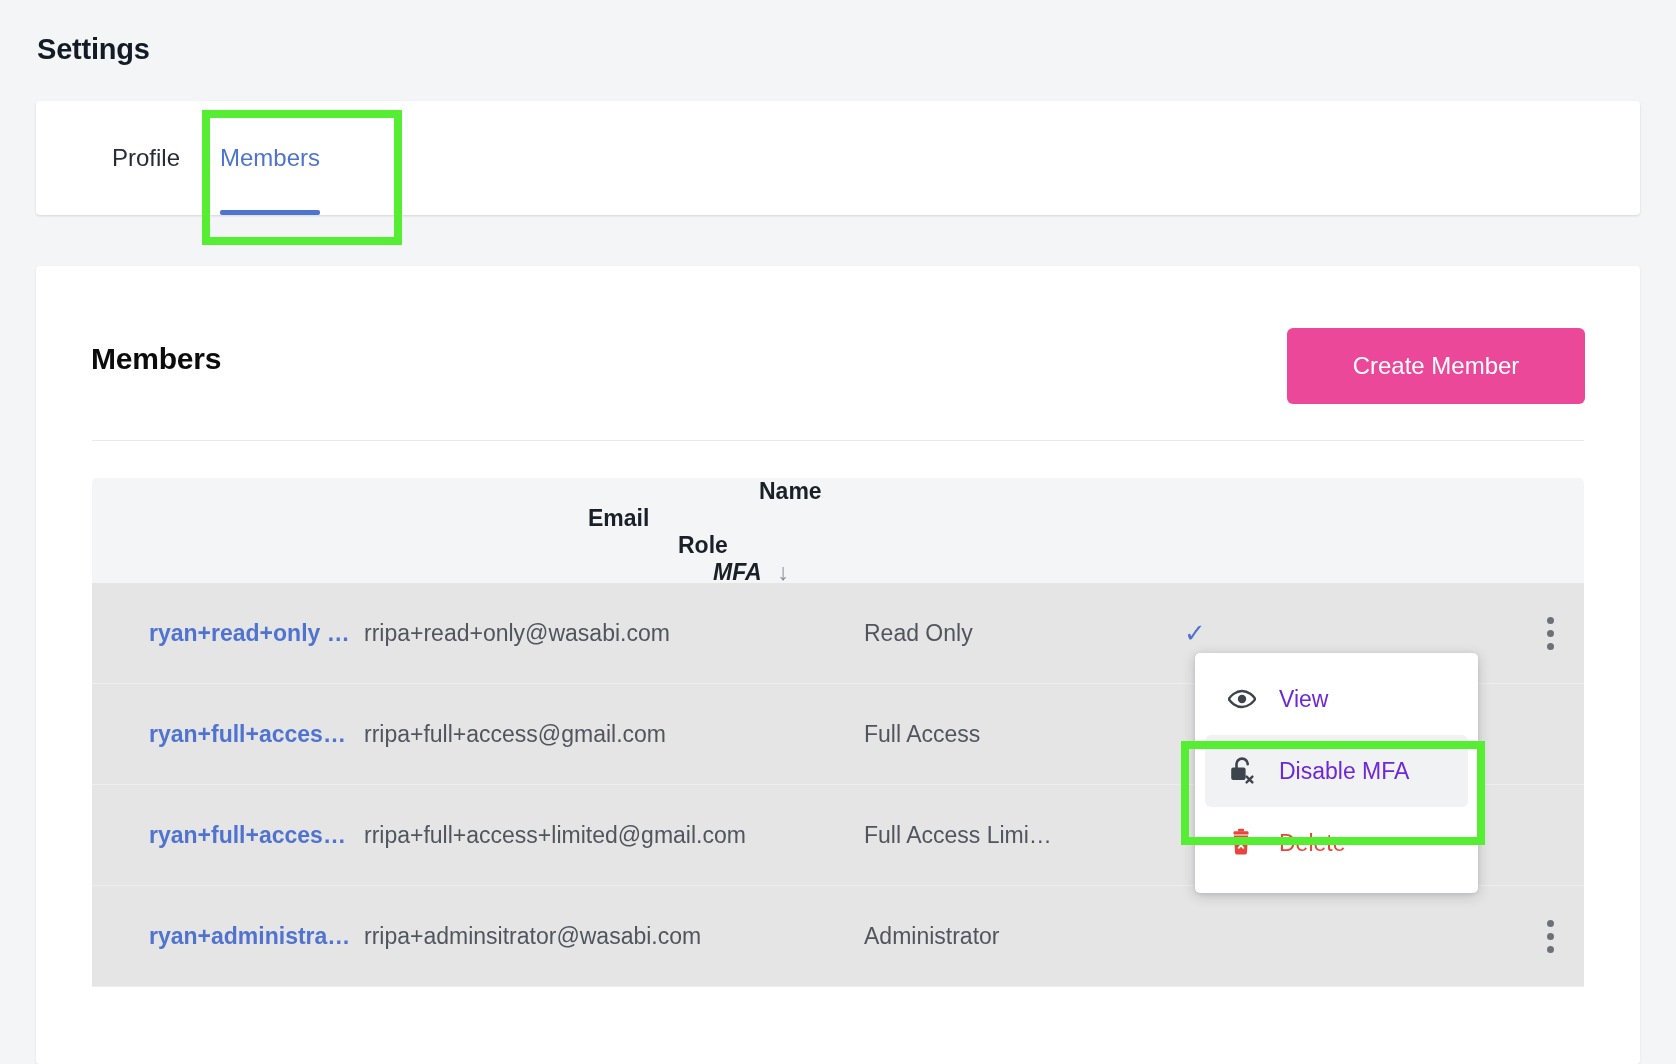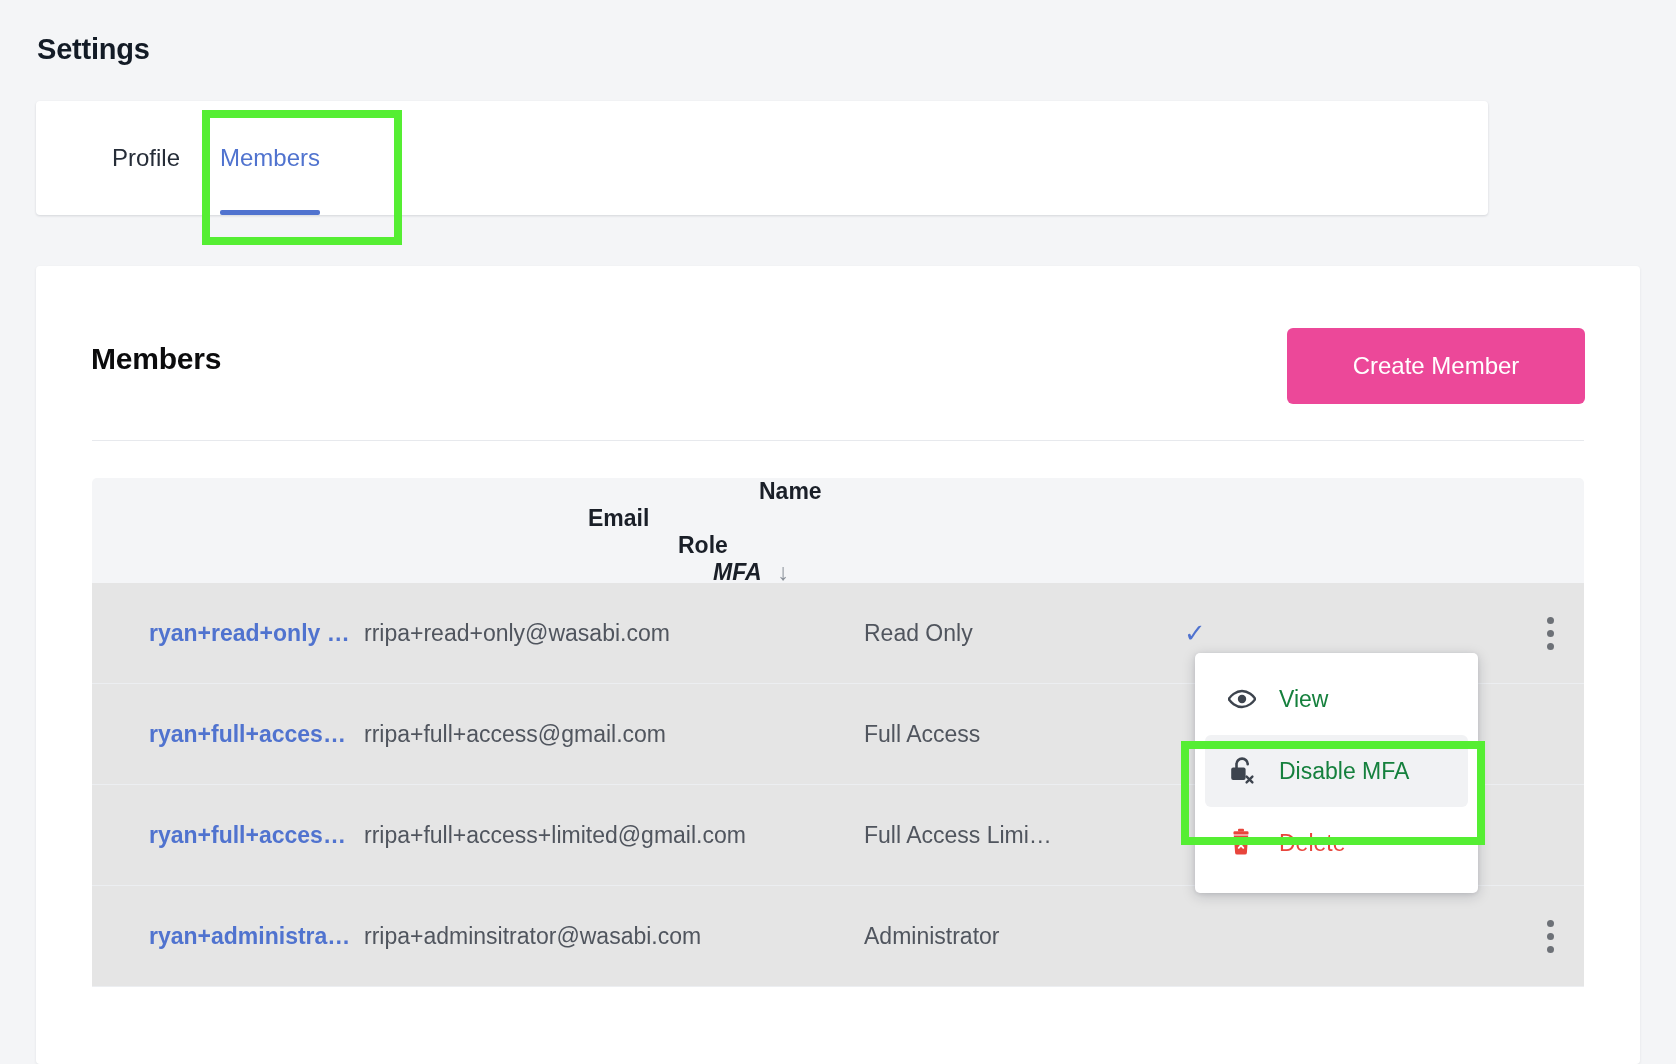--- a/index.html
+++ b/index.html
@@ -31,21 +31,21 @@
     font-weight: bold;
     color: #131b26;
     letter-spacing: -0.2px;
   }
 
   
   .tabs-card {
     position: absolute;
     left: 36px;
     top: 101px;
-    width: 1452px;
+    width: 1604px;
     height: 114px;
     background: #ffffff;
     border-radius: 4px;
     box-shadow: 0 1px 3px rgba(16,24,40,0.09), 0 1px 2px rgba(16,24,40,0.05);
   }
 
   .tabs-row {
     position: absolute;
     left: 56px;
     top: 0;
@@ -273,21 +273,21 @@
   .menu-icon {
     width: 30px;
     display: flex;
     align-items: center;
     justify-content: center;
     flex: none;
   }
 
   .menu-label {
     font-size: 23px;
-    color: #15803d;
+    color: #6d28d9;
     white-space: nowrap;
   }
 
   .menu-item.danger .menu-label {
     color: #e8453c;
   }
 
   
   .hl {
     position: absolute;

